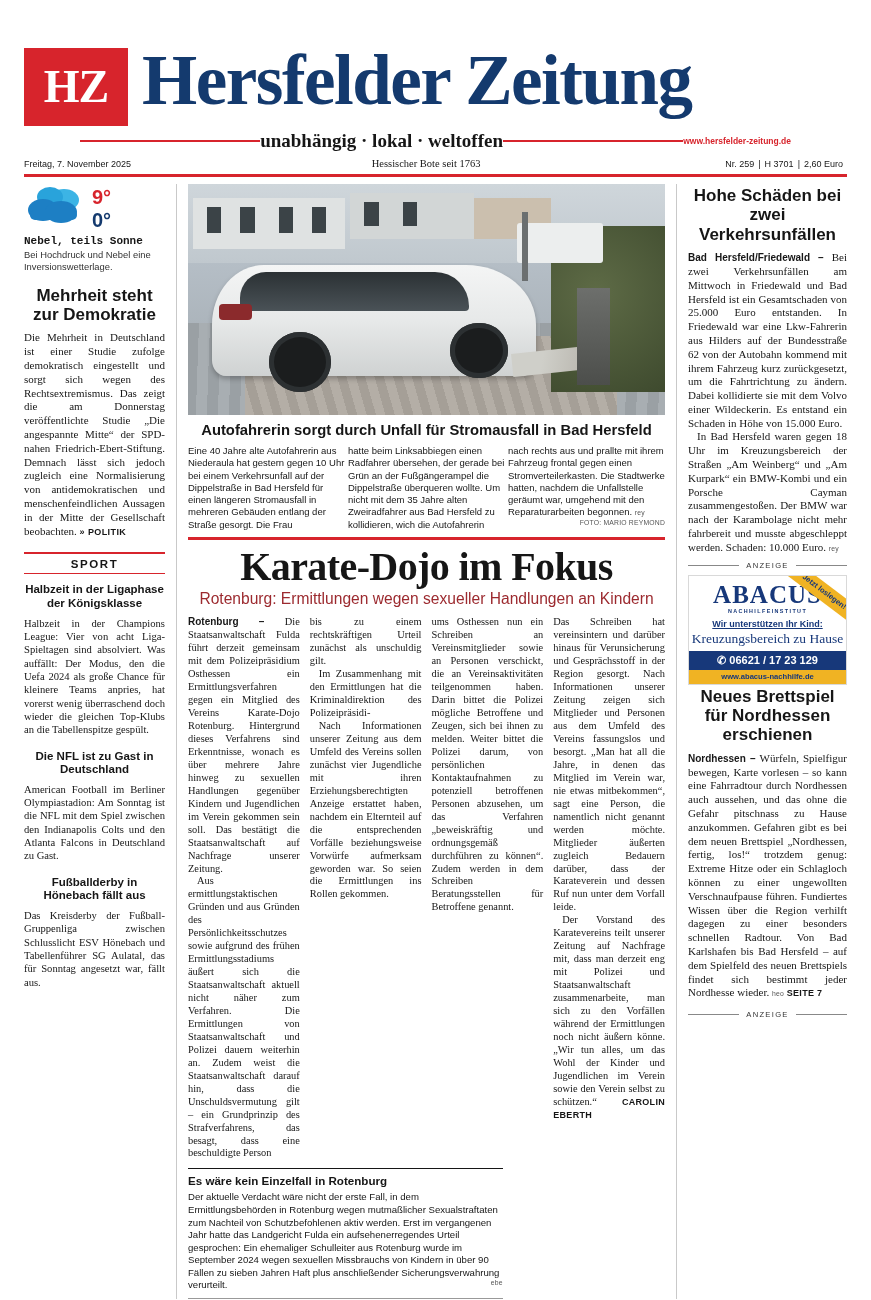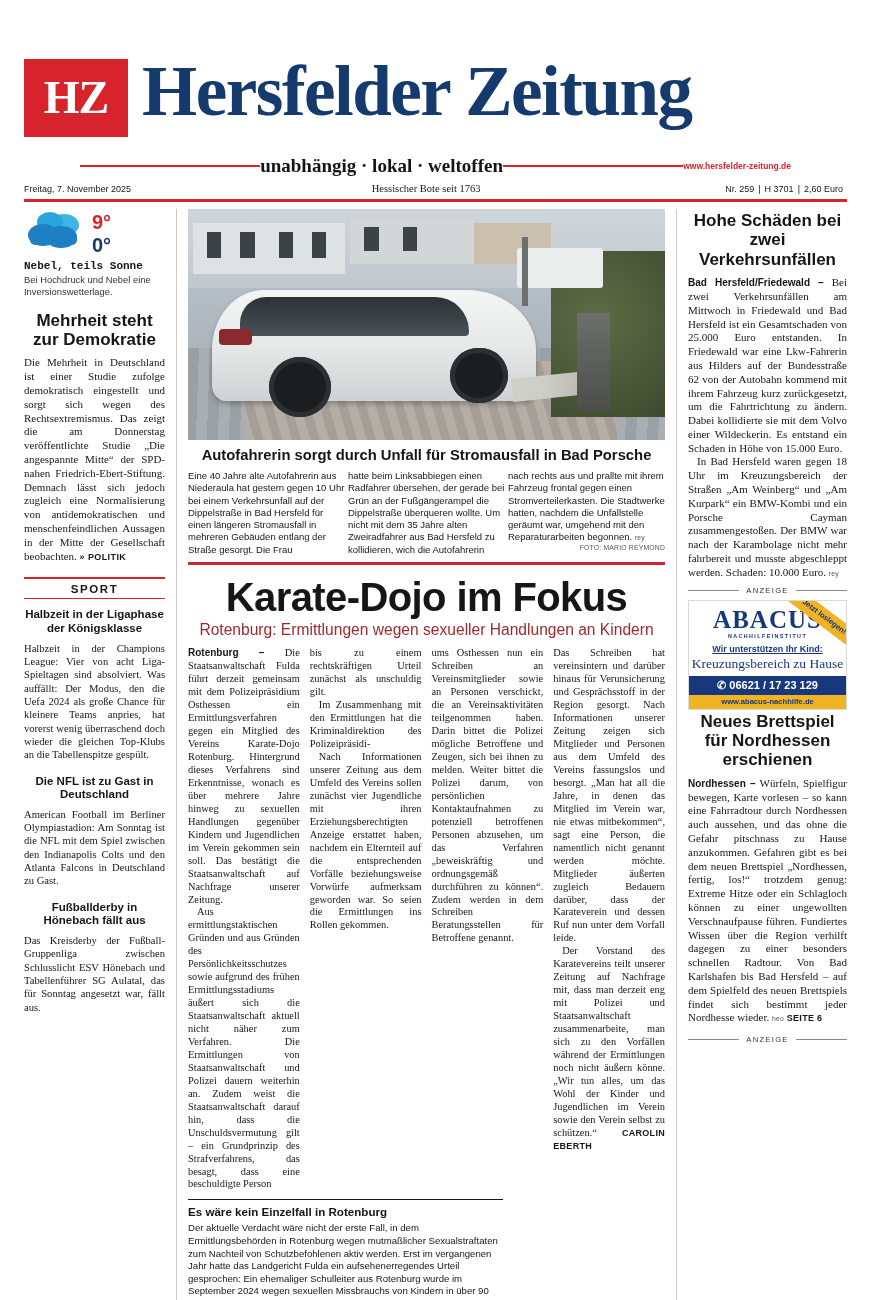--- a/index.html
+++ b/index.html
@@ -3,41 +3,41 @@
 <meta charset="utf-8">
 <style>
   * { box-sizing: border-box; margin: 0; padding: 0; }
   html, body {
     width: 871px; height: 1300px;
     background: #ffffff;
     font-family: "Liberation Serif", serif;
     color: #161616;
     overflow: hidden;
   }
-  .page { position: relative; width: 871px; height: 1008px; padding: 11px 24px; }
+  .page { position: relative; width: 871px; height: 1008px; padding: 0 24px; }
 
   
   .masthead { padding-top: 46px; display: flex; align-items: flex-start; }
   .hz-box {
     width: 104px; height: 78px; background: #d7242c;
     display: flex; align-items: center; justify-content: center;
     flex: 0 0 auto; margin-top: 2px;
   }
   .hz-box span {
     color: #fff; font-family: "Liberation Serif", serif;
     font-weight: bold; font-size: 46px; letter-spacing: -1px; line-height: 1;
   }
   .wordmark {
     font-family: "Liberation Serif", serif;
     font-size: 71px; line-height: 0.98; font-weight: bold;
     color: #143a6e; letter-spacing: -1.5px; margin-left: 14px; white-space: nowrap;
   }
   .tagline-row {
     display: flex; align-items: center; gap: 0;
-    margin-top: 18px; padding: 0 56px 0 56px;
+    margin-top: 4px; padding: 0 56px 0 56px;
   }
   .tagline-rule { flex: 1 1 auto; height: 1.5px; background: #d7242c; }
   .tagline-text {
     font-family: "Liberation Serif", serif;
     font-weight: bold; font-size: 19px; color: #161616; white-space: nowrap;
   }
   .site-url {
     font-family: "Liberation Sans", sans-serif;
     font-weight: bold; font-size: 8.5px; color: #d7242c; white-space: nowrap;
   }
@@ -125,22 +125,22 @@
     font-family: "Liberation Sans", sans-serif; font-weight: bold; font-size: 14.8px;
     text-align: center; margin: 7px 0 6px; line-height: 1.15;
   }
   .cap-cols { display: flex; gap: 3px; }
   .cap-cols > div { flex: 1 1 0; }
   .cap-body { font-family: "Liberation Sans", sans-serif; font-size: 9.5px; line-height: 1.29; }
   .credit { font-family: "Liberation Sans", sans-serif; font-size: 6.8px; color: #555; letter-spacing: .2px; }
 
   
   .lead-hl {
-    font-family: Liberation Sans, sans-serif; font-weight: bold; font-size: 40px;
-    text-align: center; line-height: 1.03; margin: 12px 0 3px; letter-spacing: -0.6px;
+    font-family: Liberation Serif, serif; font-weight: bold; font-size: 40px;
+    text-align: center; line-height: 1.03; margin: 6px 0 3px; letter-spacing: -0.6px;
   }
   .lead-sub {
     font-family: "Liberation Sans", sans-serif; font-size: 15.6px; color: #9c2a2f;
     text-align: center; line-height: 1.12; margin-bottom: 9px;
   }
   .art-cols { display: flex; gap: 10px; }
   .art-cols > .ac { flex: 1 1 0; }
   .art-body { font-family: "Liberation Serif", serif; font-size: 10.4px; line-height: 1.245; text-align: justify; hyphens: auto; }
   .art-body p + p { text-indent: 9px; }
   .kicker { font-family: "Liberation Sans", sans-serif; font-weight: bold; font-size: 10px; }
@@ -262,21 +262,21 @@
         <div class="ph-pole"></div>
         <div class="ph-car"></div>
         <div class="ph-glass"></div>
         <div class="ph-tail"></div>
         <div class="ph-wheel" style="left:17%;top:64%;width:13%;height:26%"></div>
         <div class="ph-wheel" style="left:55%;top:60%;width:12%;height:24%"></div>
         <div class="ph-debris"></div>
         <div class="ph-box"></div>
       </div>
 
-      <div class="cap-head">Autofahrerin sorgt durch Unfall für Stromausfall in Bad Porsche</div>
+      <div class="cap-head">Autofahrerin sorgt durch Unfall für Stromausfall in Bad Hersfeld</div>
       <div class="cap-cols">
         <div>
             <div class="cap-body">Eine 40 Jahre alte Autofahrerin aus Niederaula hat gestern gegen 10 Uhr bei einem Verkehrsunfall auf der Dippelstraße in Bad Hersfeld für einen längeren Stromausfall in mehreren Gebäuden entlang der Straße gesorgt. Die Frau</div>
           </div>
         <div>
             <div class="cap-body">hatte beim Linksabbiegen einen Radfahrer übersehen, der gerade bei Grün an der Fußgängerampel die Dippelstraße überqueren wollte. Um nicht mit dem 35 Jahre alten Zweiradfahrer aus Bad Hersfeld zu kollidieren, wich die Autofahrerin</div>
           </div>
         <div>
           <div class="cap-body">
             <span>nach rechts aus und prallte mit ihrem Fahrzeug frontal gegen einen Stromverteilerkasten. Die Stadtwerke hatten, nachdem die Unfallstelle geräumt war, umgehend mit den Reparaturarbeiten begonnen.</span>
@@ -350,21 +350,21 @@
           <span>✆</span>
           <span>06621 / 17 23 129</span>
         </div>
         <div class="abacus-web">www.abacus-nachhilfe.de</div>
       </div>
 
       <div class="hl-left" style="margin-top:2px">Neues Brettspiel für Nordhessen erschienen</div>
       <div class="body-serif">
         <span class="kicker">Nordhessen – </span><span>Würfeln, Spielfigur bewegen, Karte vorlesen – so kann eine Fahrradtour durch Nordhessen auch aussehen, und das ohne die Gefahr pitschnass zu Hause anzukommen. Gefahren gibt es bei dem neuen Brettspiel „Nordhessen, fertig, los!“ trotzdem genug: Extreme Hitze oder ein Schlagloch können zu einer ungewollten Verschnaufpause führen. Fundiertes Wissen über die Region verhilft dagegen zu einer besonders schnellen Radtour. Von Bad Karlshafen bis Bad Hersfeld – auf dem Spielfeld des neuen Brettspiels findet sich bestimmt jeder Nordhesse wieder.</span>
         <span class="credit">heo</span>
-        <span class="byline">SEITE 6</span>
+        <span class="byline">SEITE 7</span>
       </div>
 
       <div class="anzeige-label" style="margin-top:10px">
         <span class="ln"></span>
         <span>ANZEIGE</span>
         <span class="ln"></span>
       </div>
     </div>
   </div>
 

